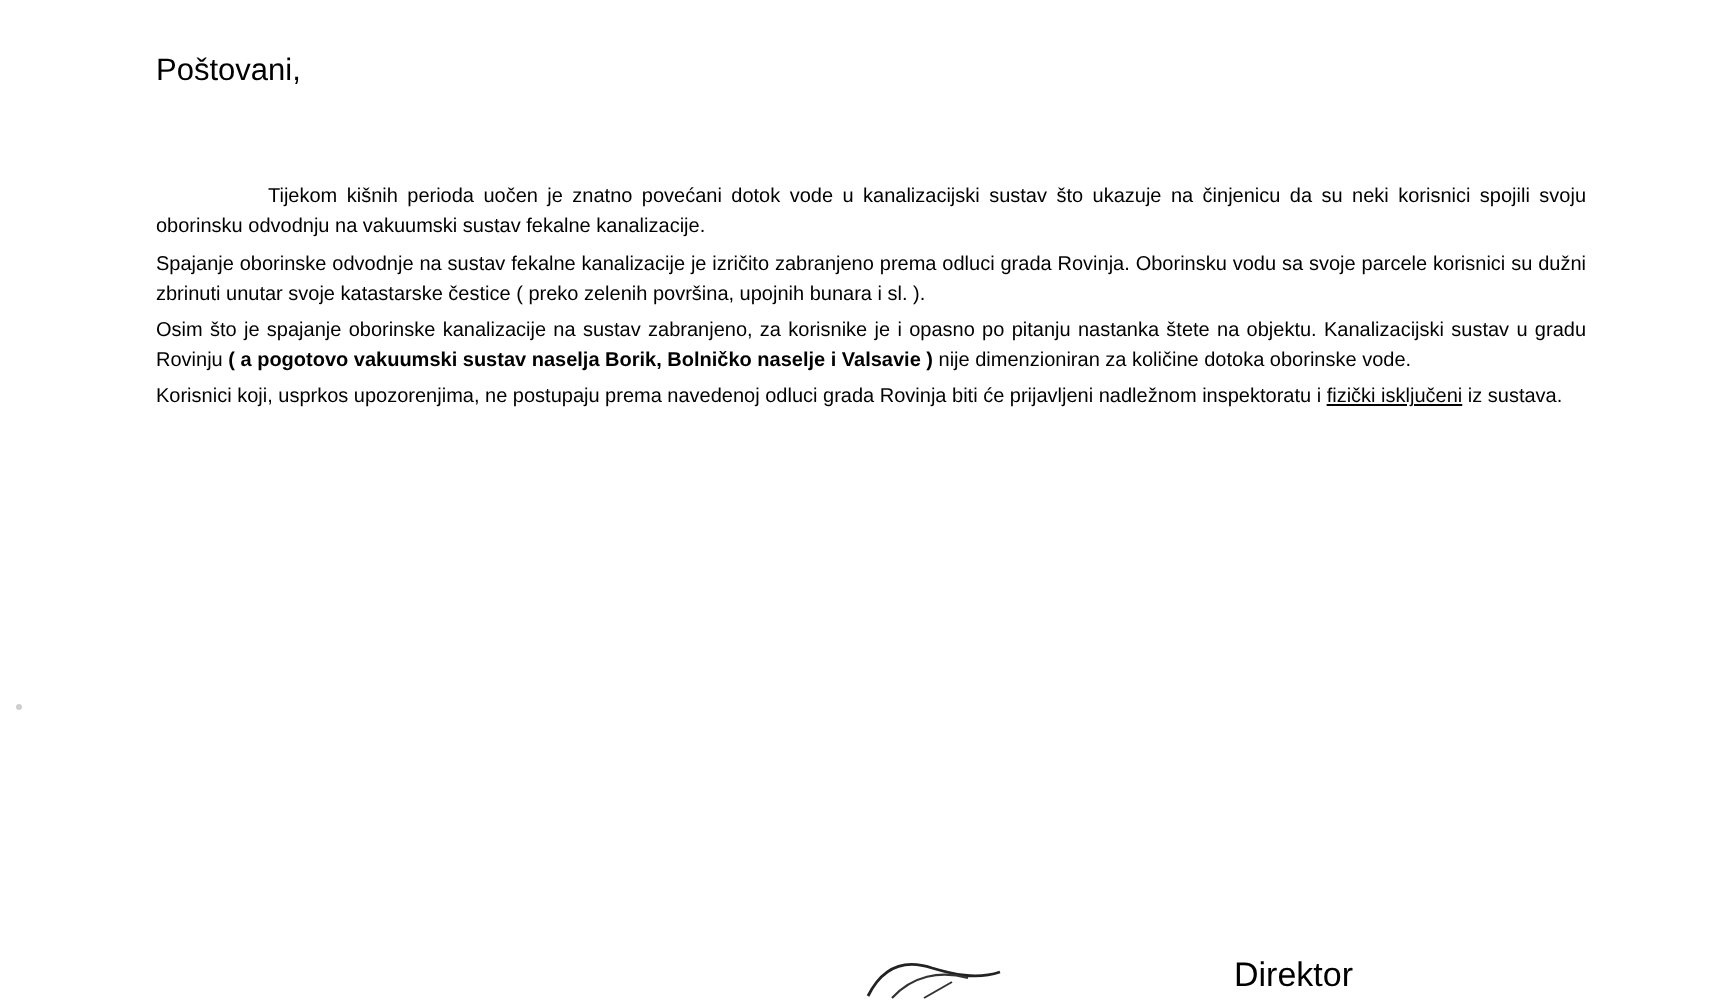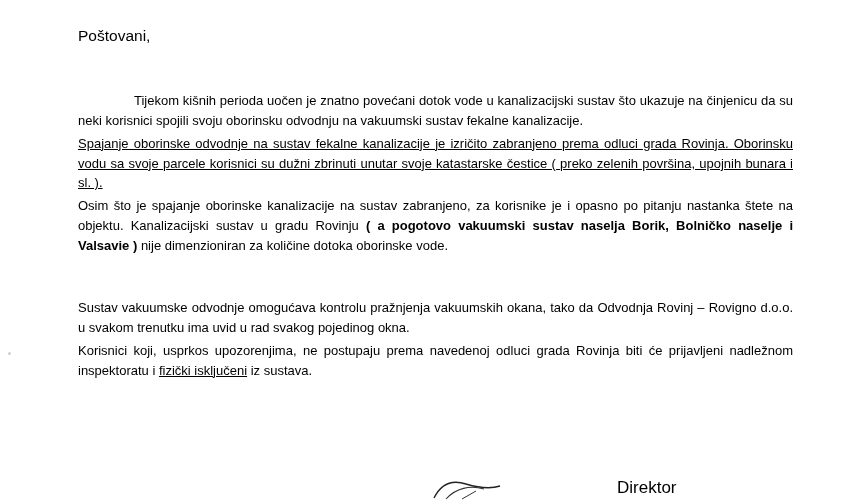--- a/index.html
+++ b/index.html
@@ -23,33 +23,32 @@
     padding: 18px 72px 0 78px;
     border-radius: 13px;
   }
   .salutation {
     font-size: 15.5px;
     margin: 0 0 0 0;
     padding-top: 6px;
     line-height: 1.5;
   }
   .block {
-    font-size: 13px;
+    font-size: 10px;
     line-height: 1.52;
     text-align: justify;
     text-justify: inter-word;
     margin: 0;
   }
   .para-intro {
     margin-top: 44px;
     text-indent: 56px;
   }
   .para-2 {
     margin-top: 3px;
-    text-decoration: underline;
   }
   .para-3 {
     margin-top: 3px;
   }
   .para-bold {
     margin-top: 28px;
     font-weight: bold;
   }
   .para-4 {
     margin-top: 43px;
@@ -94,21 +93,20 @@
 </head>
 <body>
 
 <div class="page">
 
   <p class="salutation">Poštovani,</p>
 
   <p class="block para-intro"><span>Tijekom kišnih perioda uočen je znatno povećani dotok vode u kanalizacijski sustav što ukazuje na činjenicu da su neki korisnici spojili svoju oborinsku odvodnju na vakuumski sustav fekalne kanalizacije.</span></p>
   <p class="block para-2"><span>Spajanje oborinske odvodnje na sustav fekalne kanalizacije je izričito zabranjeno prema odluci grada Rovinja. Oborinsku vodu sa svoje parcele korisnici su dužni zbrinuti unutar svoje katastarske čestice ( preko zelenih površina, upojnih bunara i sl. ).</span></p>
   <p class="block para-3"><span>Osim što je spajanje oborinske kanalizacije na sustav zabranjeno, za korisnike je i opasno po pitanju nastanka štete na objektu. Kanalizacijski sustav u gradu Rovinju </span><span style="font-weight: bold;">( a pogotovo vakuumski sustav naselja Borik, Bolničko naselje i Valsavie )</span><span> nije dimenzioniran za količine dotoka oborinske vode.</span></p>
-  <p class="block para-4"><span>Sustav vakuumske odvodnje omogućava kontrolu pražnjenja vakuumskih okana, tako da Odvodnja Rovinj – Rovigno d.o.o. u svakom trenutku ima uvid u rad svakog pojedinog okna.</span></p>
   <p class="block para-5"><span>Korisnici koji, usprkos upozorenjima, ne postupaju prema navedenoj odluci grada Rovinja biti će prijavljeni nadležnom inspektoratu i </span><span style="text-decoration: underline;">fizički isključeni</span><span> iz sustava.</span></p>
 
   <div class="edge-dot"></div>
 
   <div class="signature-area">
     <div class="stamp-mark">
       <svg width="70" height="22" viewBox="0 0 70 22">
         <path d="M2 20 C 10 4, 22 2, 34 6 C 44 9, 56 12, 68 8" stroke="#222" stroke-width="1.4" fill="none"></path>
         <path d="M14 21 C 24 10, 38 7, 52 11" stroke="#333" stroke-width="1.1" fill="none"></path>
         <path d="M30 21 L 44 13" stroke="#333" stroke-width="1" fill="none"></path>

